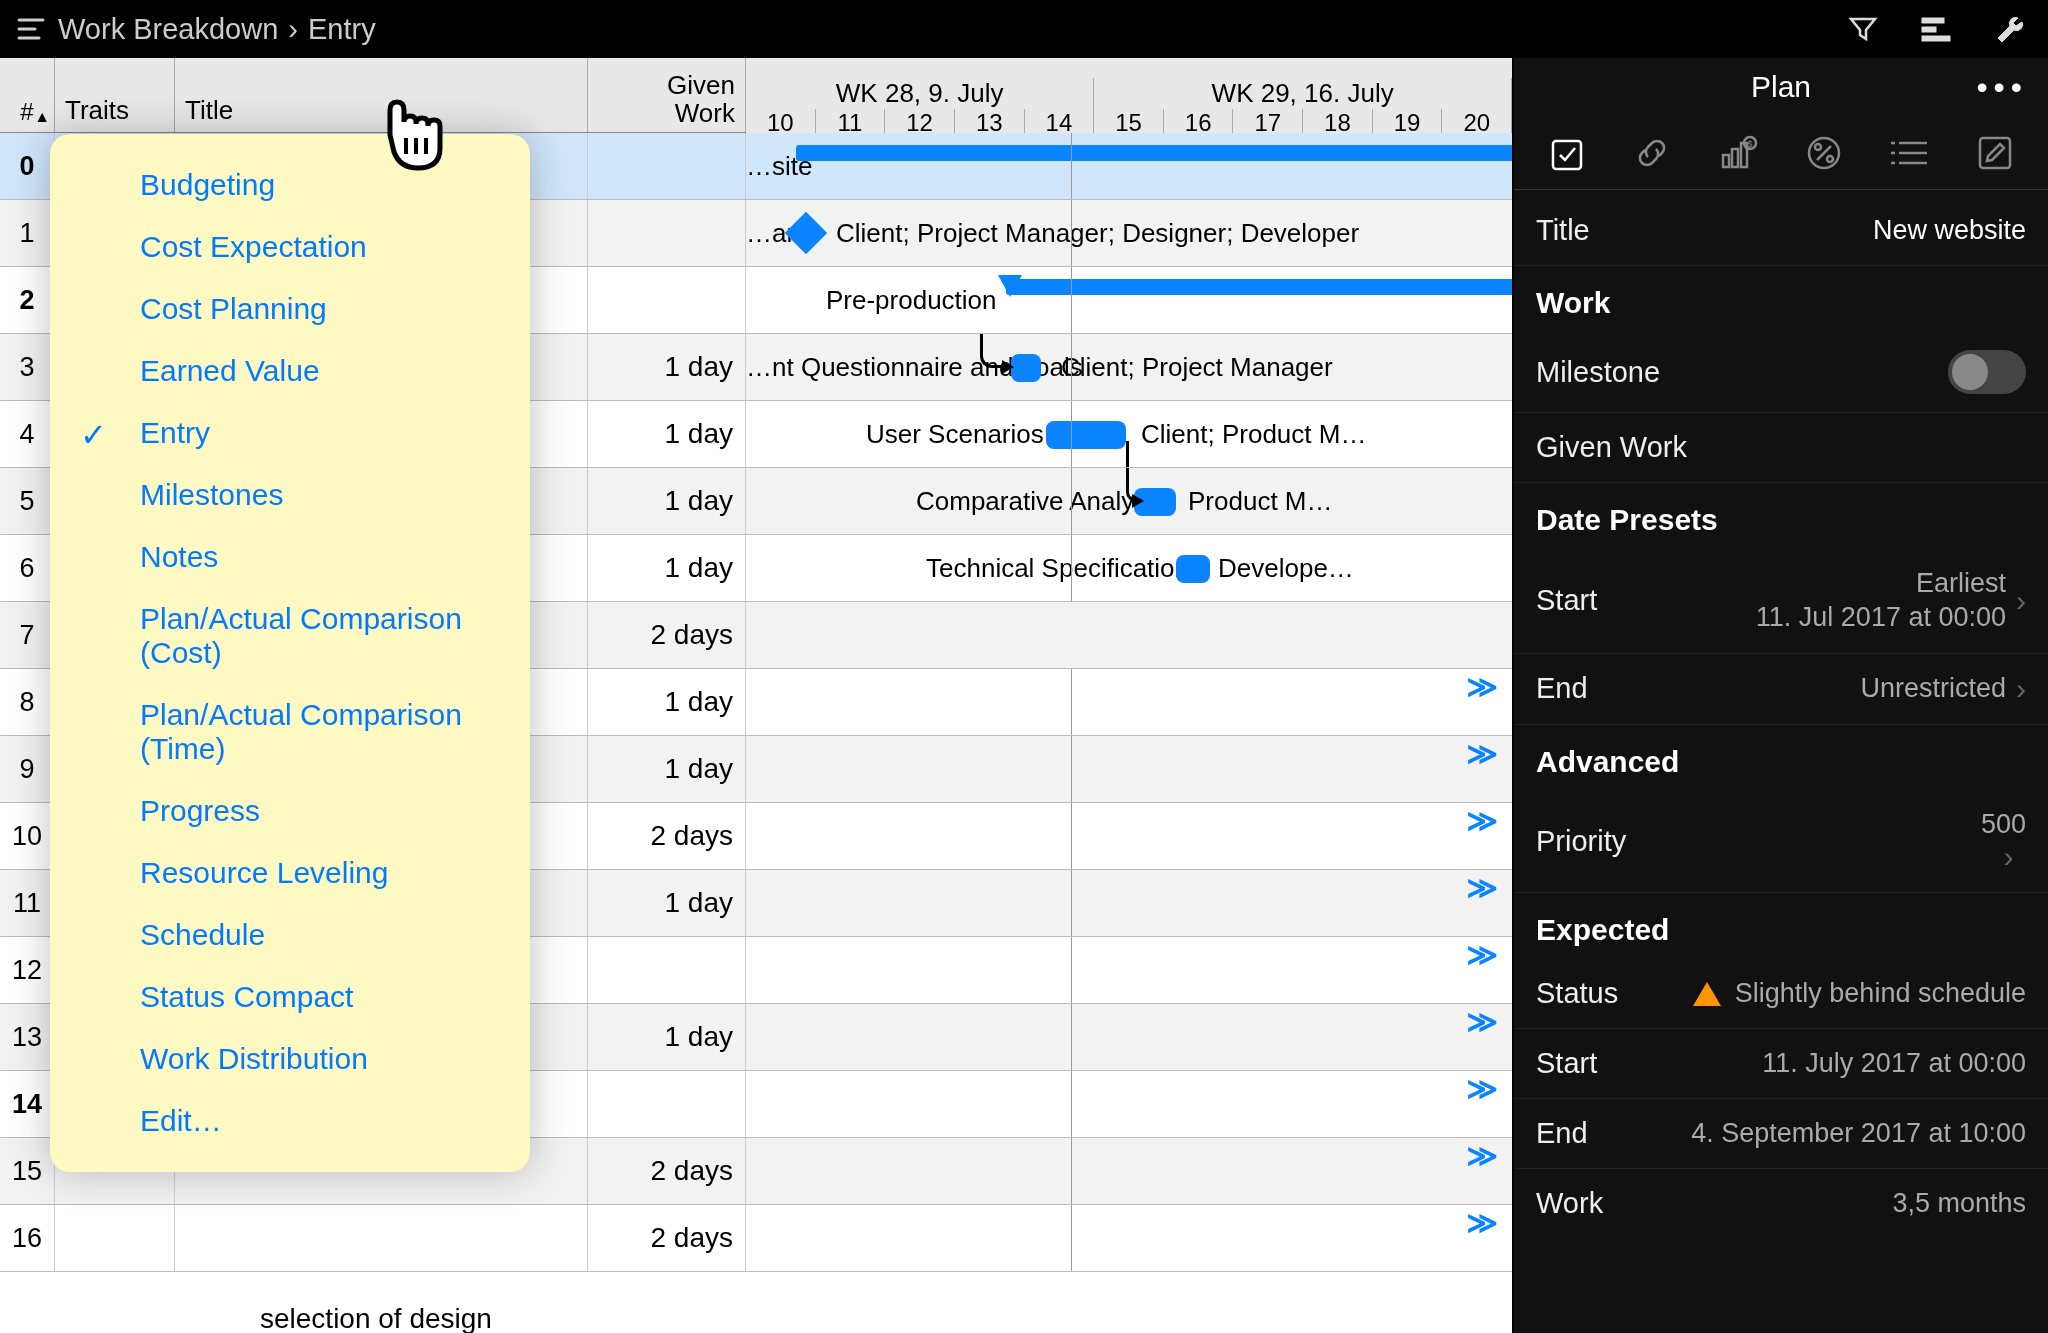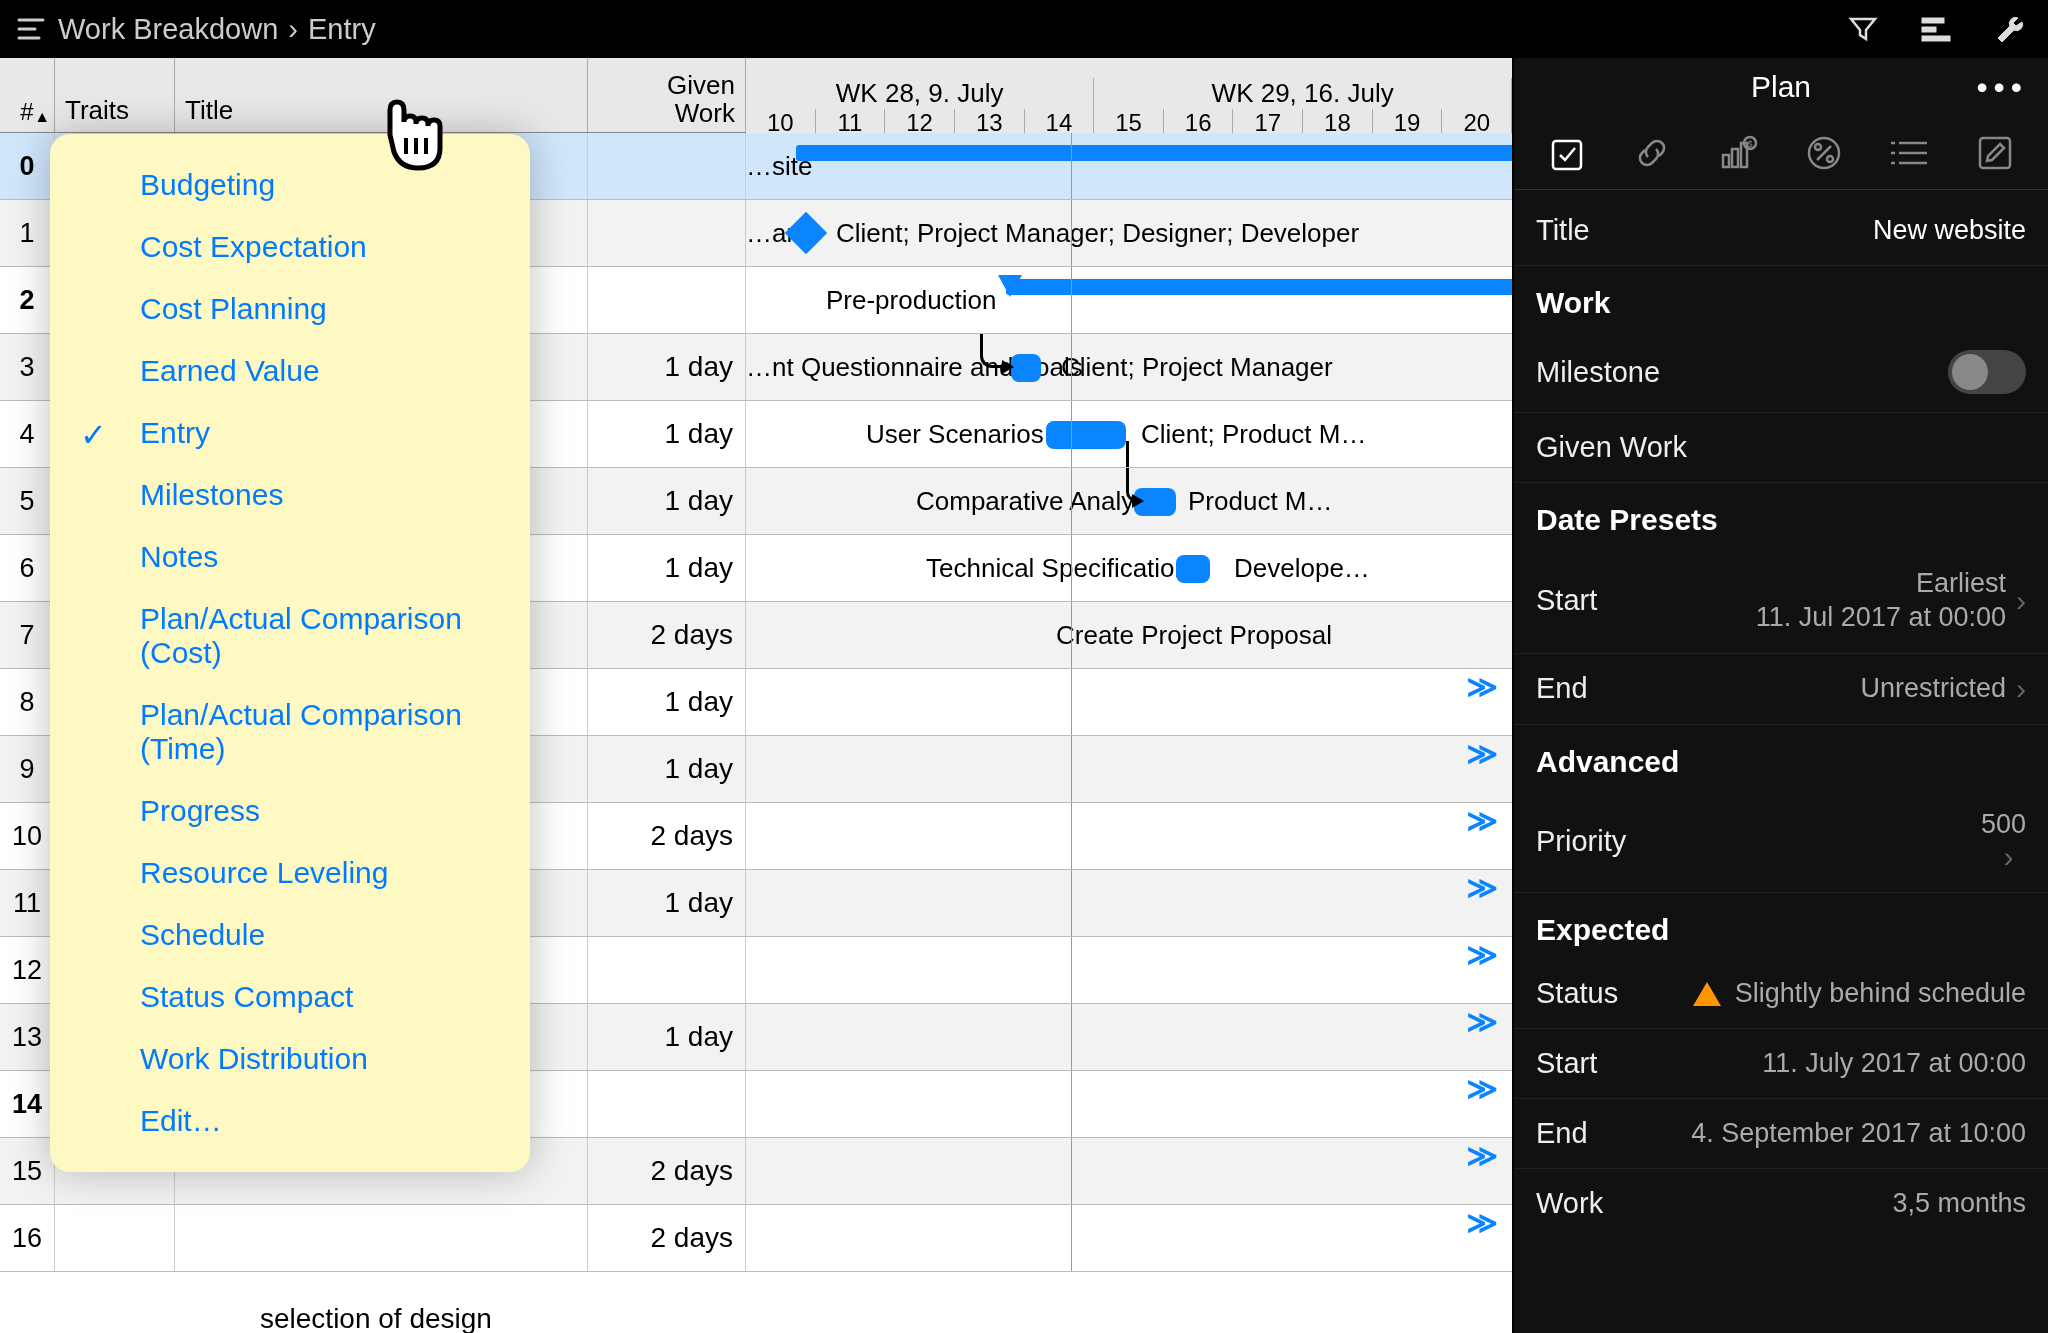--- a/index.html
+++ b/index.html
@@ -236,33 +236,29 @@
             </div>
           </div>
           <div class="row">
             <div class="c-num">6</div>
             <div class="c-traits"></div>
             <div class="c-title"></div>
             <div class="c-work">1 day</div>
             <div class="c-gantt">
               <span class="gantt-label" style="left: 180px; top: 18px;">Technical Specifications</span>
               <div class="bar-task" style="left: 430px; width: 34px;"></div>
-              <span class="gantt-label" style="left: 488px; top: 18px;">Develope…</span>
+              <span class="gantt-label" style="left: 472px; top: 18px;">Develope…</span>
               <div style="position: absolute; left: 325.182px; top: 0px; bottom: 0px; width: 1px; background: rgb(153, 153, 153);"></div>
             </div>
           </div>
           <div class="row alt">
             <div class="c-num">7</div>
             <div class="c-traits"></div>
             <div class="c-title"></div>
             <div class="c-work">2 days</div>
-            <div class="c-gantt">
-              <span class="gantt-label" style="left: 310px; top: 18px;">Create Project Proposal</span>
-              <div style="position: absolute; left: 325.182px; top: 0px; bottom: 0px; width: 1px; background: rgb(153, 153, 153);"></div>
-            </div>
           </div>
           <div class="row">
             <div class="c-num">8</div>
             <div class="c-traits"></div>
             <div class="c-title"></div>
             <div class="c-work">1 day</div>
             <div class="c-gantt">
               <span class="arrow-more">≫</span>
               <div style="position: absolute; left: 325.182px; top: 0px; bottom: 0px; width: 1px; background: rgb(153, 153, 153);"></div>
             </div>

